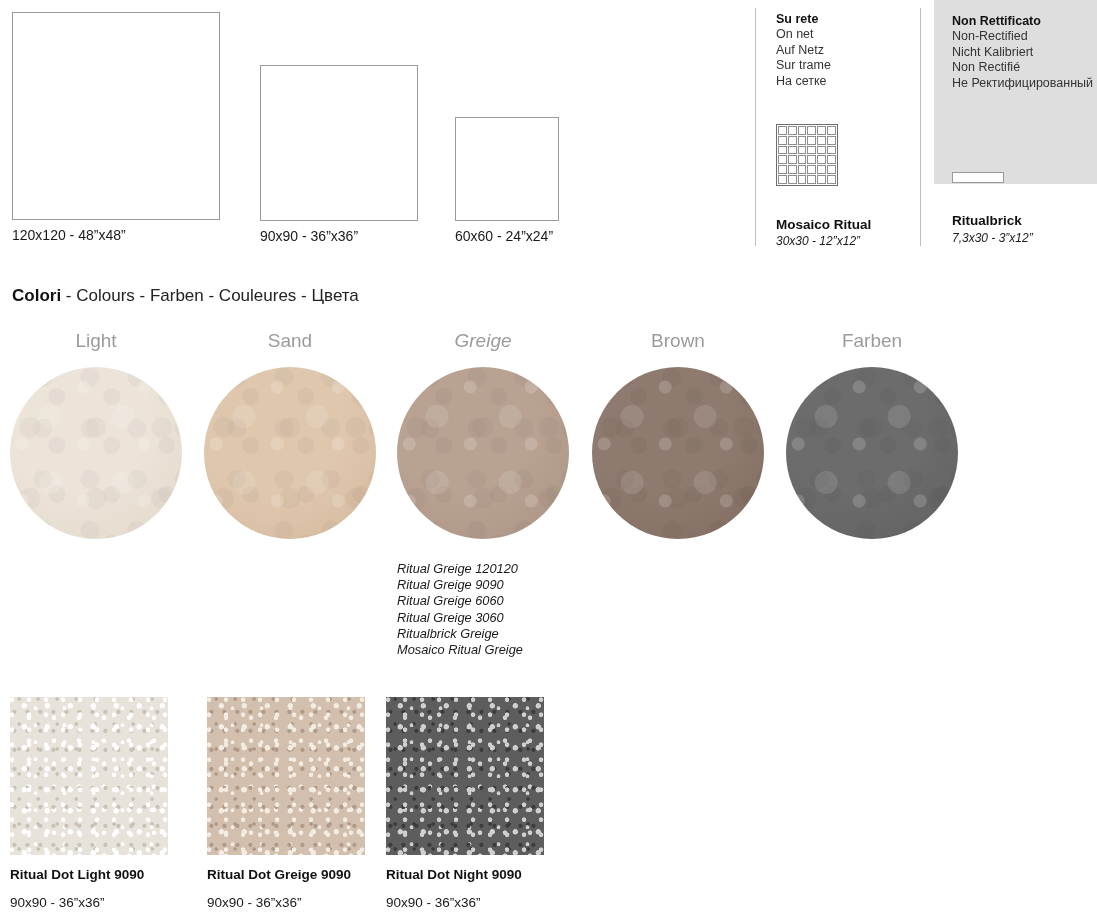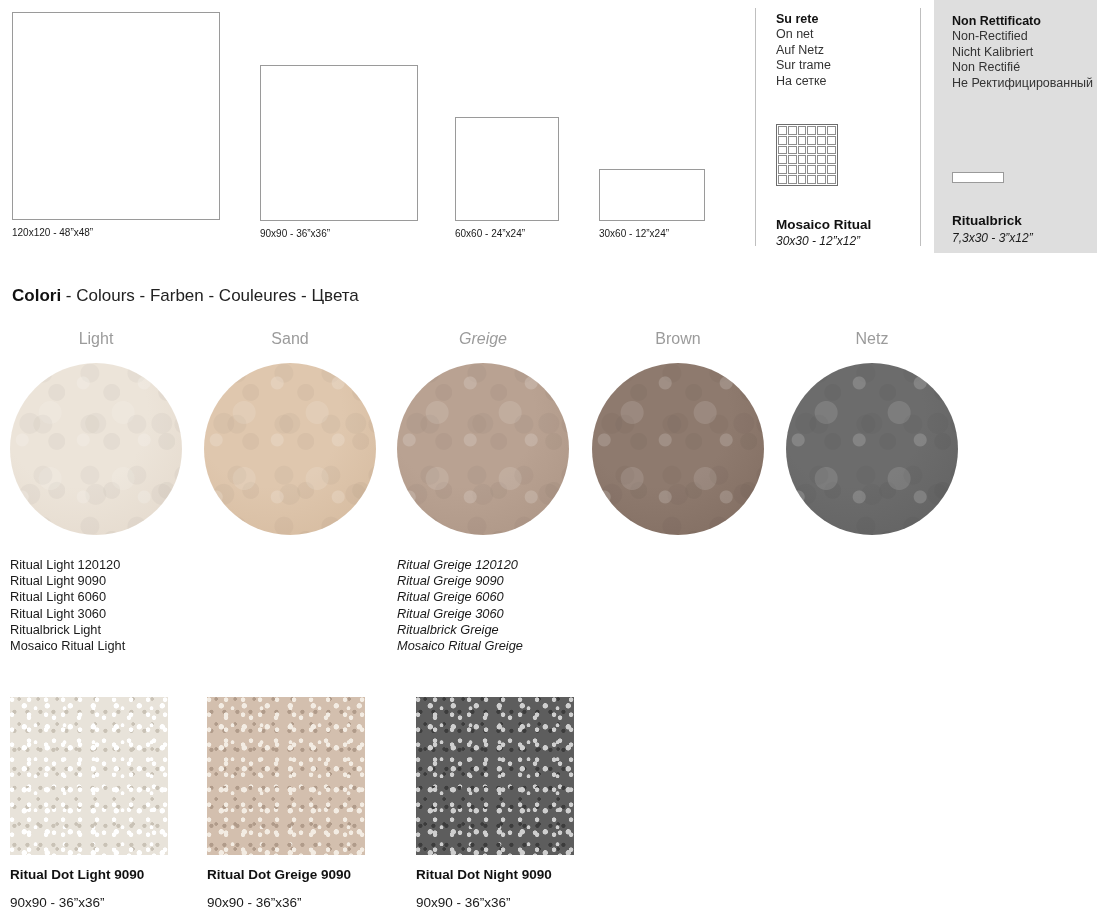--- a/index.html
+++ b/index.html
@@ -26,21 +26,21 @@
   .fmt {
     position: absolute;
     box-sizing: border-box;
   }
   .fmt .swatch {
     box-sizing: border-box;
     border: 1px solid #9a9a9a;
     background: #ffffff;
   }
   .fmt .cap {
-    font-size: 10px;
+    font-size: 14px;
     color: #1a1a1a;
     margin-top: 7px;
     white-space: nowrap;
   }
 
   #fmt-120 { left: 12px; top: 12px; }
   #fmt-120 .swatch { width: 208px; height: 208px; }
   #fmt-90 { left: 260px; top: 65px; }
   #fmt-90 .swatch { width: 158px; height: 156px; }
   #fmt-60 { left: 455px; top: 117px; }
@@ -62,21 +62,21 @@
   
   #panel-net {
     position: absolute;
     left: 776px; top: 12px;
     width: 135px;
   }
   #panel-rect {
     position: absolute;
     left: 934px; top: 0px;
     width: 163px;
-    height: 253px;
+    height: 184px;
     background: #dedede;
   }
   #panel-rect-inner {
     position: absolute;
     left: 18px; top: 14px;
     width: 150px;
   }
   .panel-title {
     font-size: 12.5px;
     font-weight: bold;
@@ -153,21 +153,21 @@
     position: absolute;
     left: 0; top: 330px;
     width: 1097px;
   }
   .col {
     position: absolute;
     top: 0;
     width: 195px;
   }
   .col-title {
-    font-size: 16px;
+    font-size: 19px;
     color: #9b9b9b;
     text-align: center;
     width: 172px;
     margin-left: 0px;
   }
   .circle {
     width: 172px;
     height: 172px;
     border-radius: 50%;
     margin-top: 15px;
@@ -232,24 +232,20 @@
   <div class="fmt" id="fmt-90">
     <div class="swatch"></div>
     <div class="cap">90x90 - 36”x36”</div>
   </div>
 
   <div class="fmt" id="fmt-60">
     <div class="swatch"></div>
     <div class="cap">60x60 - 24”x24”</div>
   </div>
 
-  <div class="fmt" id="fmt-3060">
-    <div class="swatch"></div>
-    <div class="cap">30x60 - 12”x24”</div>
-  </div>
 
   <div class="vdiv" id="vdiv-1"></div>
   <div class="vdiv" id="vdiv-2"></div>
 
   <div id="panel-net">
     <div class="panel-title">Su rete</div>
     <div class="panel-lang">On net</div>
     <div class="panel-lang">Auf Netz</div>
     <div class="panel-lang">Sur trame</div>
     <div class="panel-lang">На сетке</div>
@@ -313,28 +309,20 @@
 <div id="colori-heading">
   <b>Colori</b><span> - Colours - Farben - Couleures - Цвета</span>
 </div>
 
 <div id="colour-row">
     <div class="col" style="left: 10px;">
       <div class="col-title">Light</div>
       <div class="circle" style="background: radial-gradient(circle at 38% 30%, rgb(236, 228, 217) 0%, rgb(236, 228, 217) 45%, rgb(227, 216, 203) 100%);">
         <div class="tex" style="background-image: radial-gradient(circle at 20% 35%, rgba(255, 255, 255, 0.3) 0px, rgba(255, 255, 255, 0.3) 6px, transparent 7px), radial-gradient(circle at 70% 20%, rgba(0, 0, 0, 0.05) 0px, rgba(0, 0, 0, 0.05) 9px, transparent 10px), radial-gradient(circle at 55% 75%, rgba(255, 255, 255, 0.22) 0px, rgba(255, 255, 255, 0.22) 11px, transparent 12px), radial-gradient(circle at 85% 60%, rgba(0, 0, 0, 0.06) 0px, rgba(0, 0, 0, 0.06) 8px, transparent 9px), radial-gradient(circle at 30% 85%, rgba(0, 0, 0, 0.05) 0px, rgba(0, 0, 0, 0.05) 10px, transparent 11px); background-size: 61px 57px, 47px 51px, 73px 66px, 55px 49px, 66px 71px;"></div>
       </div>
-      <div class="namelist">
-        <div>Ritual Light 120120</div>
-        <div>Ritual Light 9090</div>
-        <div>Ritual Light 6060</div>
-        <div>Ritual Light 3060</div>
-        <div>Ritualbrick Light</div>
-        <div>Mosaico Ritual Light</div>
-      </div>
     </div>
     <div class="col" style="left: 204px;">
       <div class="col-title">Sand</div>
       <div class="circle" style="background: radial-gradient(circle at 38% 30%, rgb(223, 199, 174) 0%, rgb(223, 199, 174) 45%, rgb(212, 185, 157) 100%);">
         <div class="tex" style="background-image: radial-gradient(circle at 20% 35%, rgba(255, 255, 255, 0.3) 0px, rgba(255, 255, 255, 0.3) 6px, transparent 7px), radial-gradient(circle at 70% 20%, rgba(0, 0, 0, 0.05) 0px, rgba(0, 0, 0, 0.05) 9px, transparent 10px), radial-gradient(circle at 55% 75%, rgba(255, 255, 255, 0.22) 0px, rgba(255, 255, 255, 0.22) 11px, transparent 12px), radial-gradient(circle at 85% 60%, rgba(0, 0, 0, 0.06) 0px, rgba(0, 0, 0, 0.06) 8px, transparent 9px), radial-gradient(circle at 30% 85%, rgba(0, 0, 0, 0.05) 0px, rgba(0, 0, 0, 0.05) 10px, transparent 11px); background-size: 61px 57px, 47px 51px, 73px 66px, 55px 49px, 66px 71px;"></div>
       </div>
     </div>
     <div class="col" style="left: 397px; font-style: italic;">
       <div class="col-title">Greige</div>
       <div class="circle" style="background: radial-gradient(circle at 38% 30%, rgb(185, 162, 146) 0%, rgb(185, 162, 146) 45%, rgb(171, 148, 132) 100%);">
@@ -349,21 +337,21 @@
         <div>Mosaico Ritual Greige</div>
       </div>
     </div>
     <div class="col" style="left: 592px;">
       <div class="col-title">Brown</div>
       <div class="circle" style="background: radial-gradient(circle at 38% 30%, rgb(142, 122, 110) 0%, rgb(142, 122, 110) 45%, rgb(128, 108, 96) 100%);">
         <div class="tex" style="background-image: radial-gradient(circle at 20% 35%, rgba(255, 255, 255, 0.3) 0px, rgba(255, 255, 255, 0.3) 6px, transparent 7px), radial-gradient(circle at 70% 20%, rgba(0, 0, 0, 0.05) 0px, rgba(0, 0, 0, 0.05) 9px, transparent 10px), radial-gradient(circle at 55% 75%, rgba(255, 255, 255, 0.22) 0px, rgba(255, 255, 255, 0.22) 11px, transparent 12px), radial-gradient(circle at 85% 60%, rgba(0, 0, 0, 0.06) 0px, rgba(0, 0, 0, 0.06) 8px, transparent 9px), radial-gradient(circle at 30% 85%, rgba(0, 0, 0, 0.05) 0px, rgba(0, 0, 0, 0.05) 10px, transparent 11px); background-size: 61px 57px, 47px 51px, 73px 66px, 55px 49px, 66px 71px;"></div>
       </div>
     </div>
     <div class="col" style="left: 786px;">
-      <div class="col-title">Netz</div>
+      <div class="col-title">Farben</div>
       <div class="circle" style="background: radial-gradient(circle at 38% 30%, rgb(108, 108, 108) 0%, rgb(108, 108, 108) 45%, rgb(97, 97, 97) 100%);">
         <div class="tex" style="background-image: radial-gradient(circle at 20% 35%, rgba(255, 255, 255, 0.3) 0px, rgba(255, 255, 255, 0.3) 6px, transparent 7px), radial-gradient(circle at 70% 20%, rgba(0, 0, 0, 0.05) 0px, rgba(0, 0, 0, 0.05) 9px, transparent 10px), radial-gradient(circle at 55% 75%, rgba(255, 255, 255, 0.22) 0px, rgba(255, 255, 255, 0.22) 11px, transparent 12px), radial-gradient(circle at 85% 60%, rgba(0, 0, 0, 0.06) 0px, rgba(0, 0, 0, 0.06) 8px, transparent 9px), radial-gradient(circle at 30% 85%, rgba(0, 0, 0, 0.05) 0px, rgba(0, 0, 0, 0.05) 10px, transparent 11px); background-size: 61px 57px, 47px 51px, 73px 66px, 55px 49px, 66px 71px;"></div>
       </div>
     </div>
   </div>
 
 <div id="dot-row">
     <div class="dot" style="left: 10px;">
       <div class="tile" style="background: rgb(232, 227, 218);">
         <div class="speck" style="background-image: radial-gradient(circle at 12% 18%, rgb(255, 255, 255) 0px, rgb(255, 255, 255) 2px, transparent 2.6px), radial-gradient(circle at 62% 42%, rgb(255, 255, 255) 0px, rgb(255, 255, 255) 2.4px, transparent 3px), radial-gradient(circle at 34% 78%, rgb(201, 194, 182) 0px, rgb(201, 194, 182) 1.8px, transparent 2.4px), radial-gradient(circle at 88% 66%, rgb(255, 255, 255) 0px, rgb(255, 255, 255) 1.6px, transparent 2.2px), radial-gradient(circle at 48% 8%, rgb(201, 194, 182) 0px, rgb(201, 194, 182) 1.5px, transparent 2px), radial-gradient(circle at 76% 90%, rgb(255, 255, 255) 0px, rgb(255, 255, 255) 2px, transparent 2.6px); background-size: 17px 15px, 23px 21px, 13px 19px, 29px 17px, 19px 25px, 25px 23px;"></div>
@@ -371,20 +359,20 @@
       <div class="dname">Ritual Dot Light 9090</div>
       <div class="dsize">90x90 - 36”x36”</div>
     </div>
     <div class="dot" style="left: 207px;">
       <div class="tile" style="background: rgb(211, 191, 174);">
         <div class="speck" style="background-image: radial-gradient(circle at 12% 18%, rgb(243, 236, 227) 0px, rgb(243, 236, 227) 2px, transparent 2.6px), radial-gradient(circle at 62% 42%, rgb(243, 236, 227) 0px, rgb(243, 236, 227) 2.4px, transparent 3px), radial-gradient(circle at 34% 78%, rgb(176, 155, 138) 0px, rgb(176, 155, 138) 1.8px, transparent 2.4px), radial-gradient(circle at 88% 66%, rgb(243, 236, 227) 0px, rgb(243, 236, 227) 1.6px, transparent 2.2px), radial-gradient(circle at 48% 8%, rgb(176, 155, 138) 0px, rgb(176, 155, 138) 1.5px, transparent 2px), radial-gradient(circle at 76% 90%, rgb(243, 236, 227) 0px, rgb(243, 236, 227) 2px, transparent 2.6px); background-size: 17px 15px, 23px 21px, 13px 19px, 29px 17px, 19px 25px, 25px 23px;"></div>
       </div>
       <div class="dname">Ritual Dot Greige 9090</div>
       <div class="dsize">90x90 - 36”x36”</div>
     </div>
-    <div class="dot" style="left: 416px;">
+    <div class="dot" style="left: 386px;">
       <div class="tile" style="background: rgb(93, 93, 93);">
         <div class="speck" style="background-image: radial-gradient(circle at 12% 18%, rgb(207, 207, 207) 0px, rgb(207, 207, 207) 2px, transparent 2.6px), radial-gradient(circle at 62% 42%, rgb(207, 207, 207) 0px, rgb(207, 207, 207) 2.4px, transparent 3px), radial-gradient(circle at 34% 78%, rgb(60, 60, 60) 0px, rgb(60, 60, 60) 1.8px, transparent 2.4px), radial-gradient(circle at 88% 66%, rgb(207, 207, 207) 0px, rgb(207, 207, 207) 1.6px, transparent 2.2px), radial-gradient(circle at 48% 8%, rgb(60, 60, 60) 0px, rgb(60, 60, 60) 1.5px, transparent 2px), radial-gradient(circle at 76% 90%, rgb(207, 207, 207) 0px, rgb(207, 207, 207) 2px, transparent 2.6px); background-size: 17px 15px, 23px 21px, 13px 19px, 29px 17px, 19px 25px, 25px 23px;"></div>
       </div>
       <div class="dname">Ritual Dot Night 9090</div>
       <div class="dsize">90x90 - 36”x36”</div>
     </div>
   </div>
 
 </body></html>

